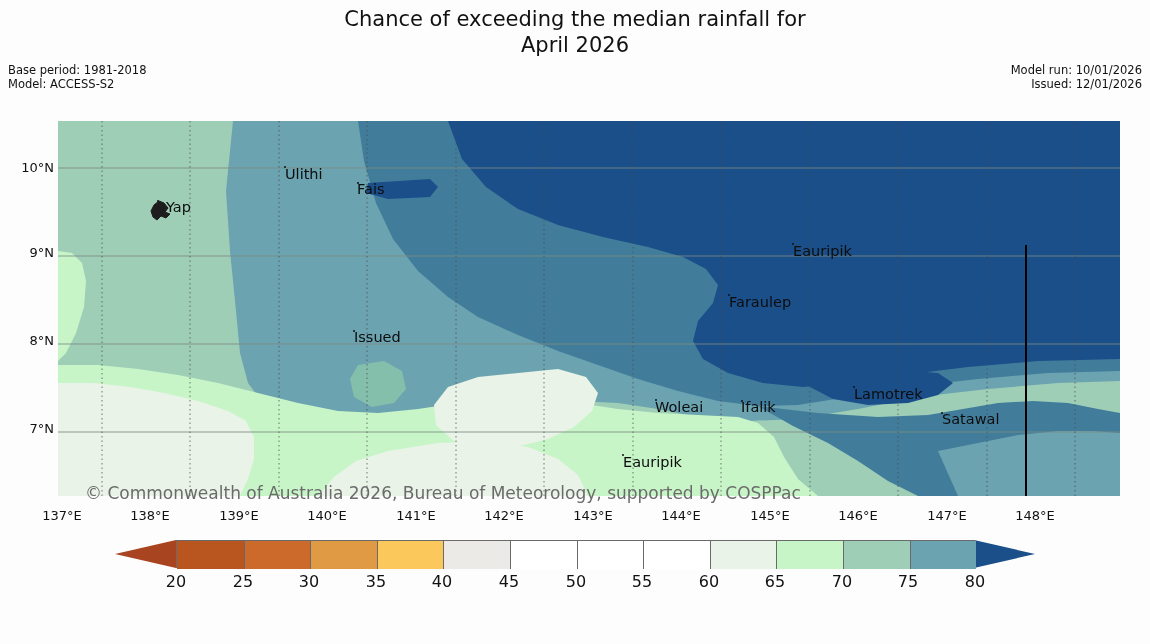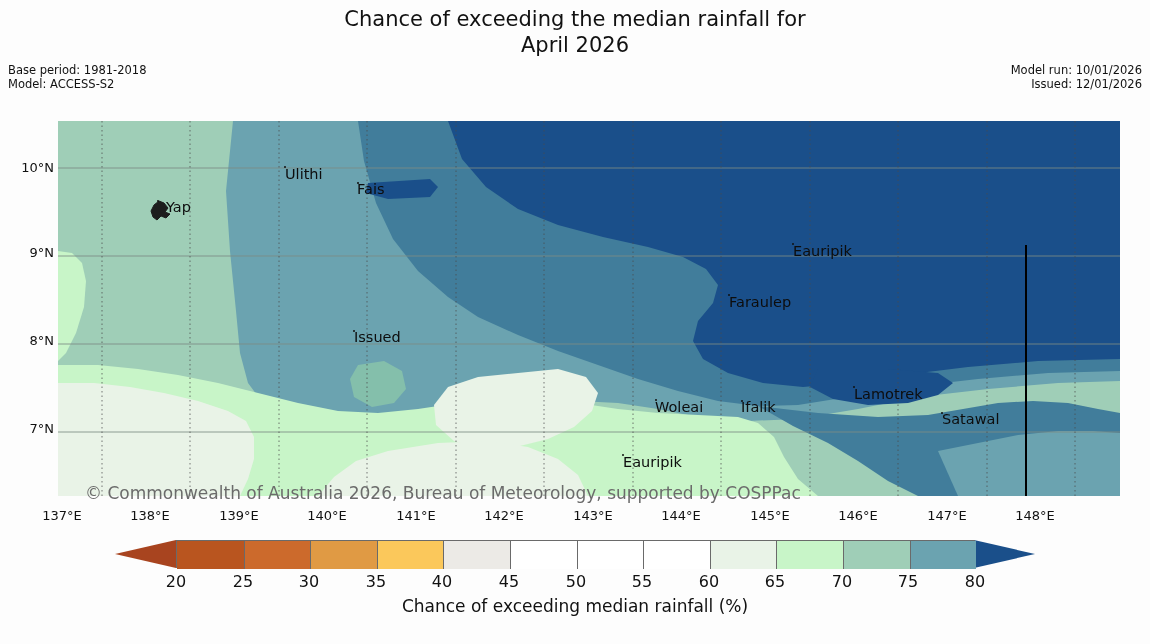--- a/index.html
+++ b/index.html
@@ -244,14 +244,13 @@
   <div class="cb-tlabel" style="left:412px;">40</div>
   <div class="cb-tlabel" style="left:479px;">45</div>
   <div class="cb-tlabel" style="left:546px;">50</div>
   <div class="cb-tlabel" style="left:612px;">55</div>
   <div class="cb-tlabel" style="left:679px;">60</div>
   <div class="cb-tlabel" style="left:745px;">65</div>
   <div class="cb-tlabel" style="left:812px;">70</div>
   <div class="cb-tlabel" style="left:878px;">75</div>
   <div class="cb-tlabel" style="left:945px;">80</div>
 
-  <div class="cb-xlabel">Chance of exceeding median rainfall (%)</div>
 </div>
 
 </body></html>

